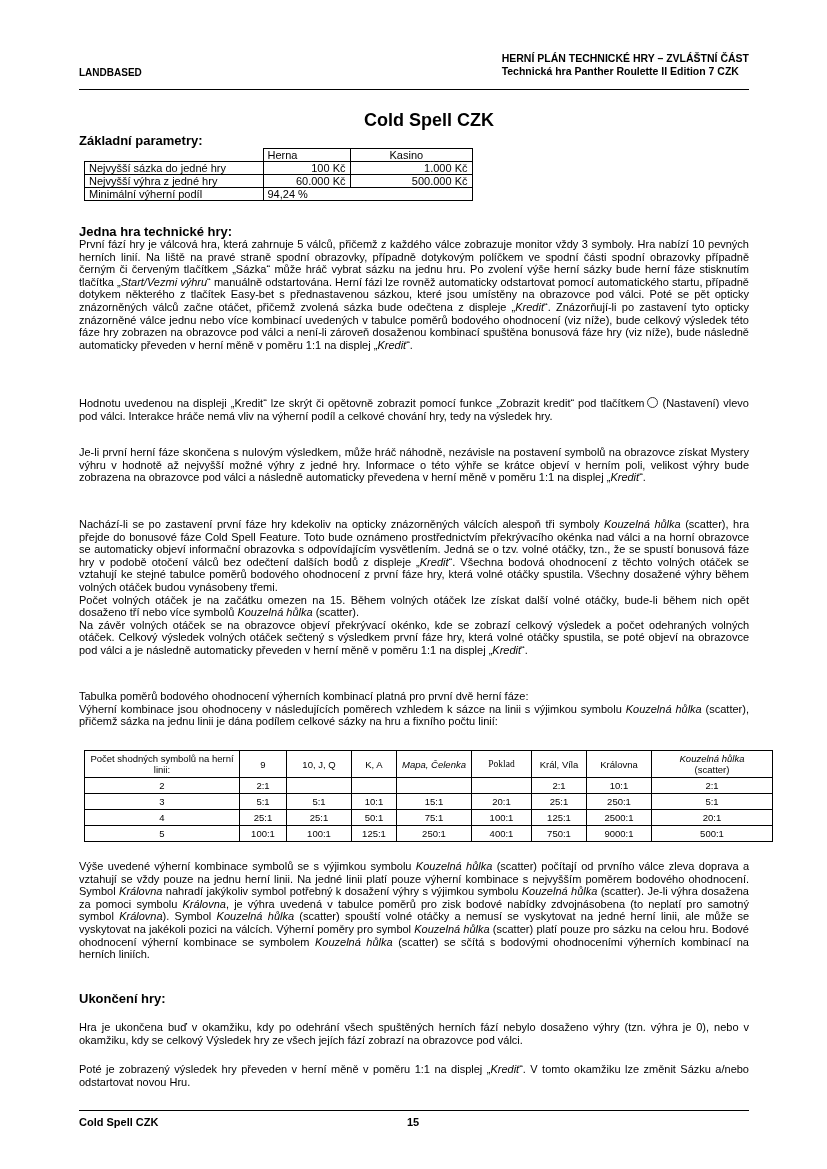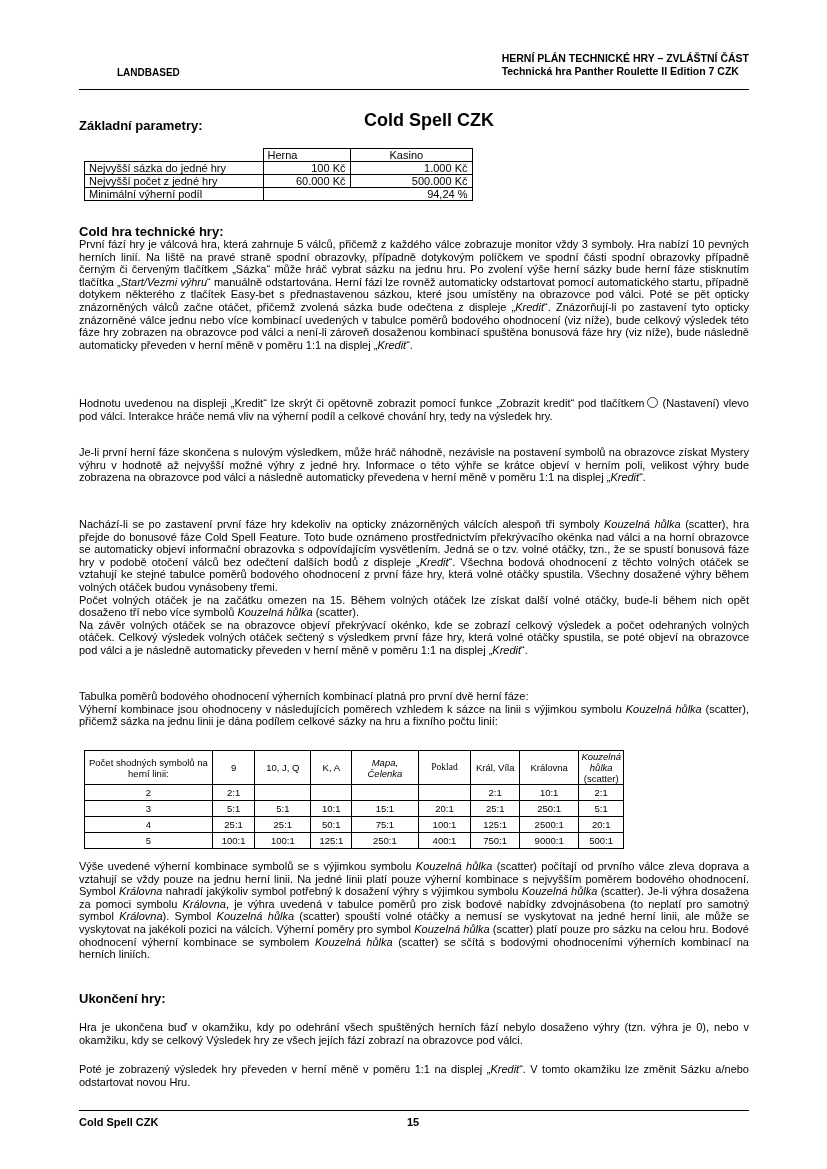--- a/index.html
+++ b/index.html
@@ -1,29 +1,29 @@
 <!DOCTYPE html>
 <html><head>
 <meta charset="utf-8">
 <style>
   html, body { margin:0; padding:0; background:#ffffff; }
   body { width:827px; height:1169px; position:relative; font-family:"Liberation Sans", sans-serif; color:#000; overflow:hidden; }
   .hdr { position:absolute; left:79px; top:50px; width:670px; height:40px; }
-  .hdr-left { position:absolute; left:0; top:17px; font-weight:bold; font-size:10px;margin-left:38px; }
+  .hdr-left { position:absolute; left:0; top:17px; font-weight:bold; font-size:10px; }
   .hdr-right { position:absolute; right:0; top:2px; font-weight:bold; font-size:10.5px; text-align:left; line-height:13px; }
   .hdr-rule { position:absolute; left:79px; top:89px; width:670px; border-top:1px solid #000; }
   .title { position:absolute; left:79px; top:110px; width:700px; text-align:center; font-weight:bold; font-size:18px; }
   .h2 { position:absolute; left:79px; font-weight:bold; font-size:13px; }
   table.params { position:absolute; left:84px; top:148px; border-collapse:collapse; font-size:11px; }
   table.params td { border:1px solid #000; padding:0 4px; height:12px; line-height:12px; }
   table.params td.num { text-align:right;margin-top:32px; }
-  table.params td.ctr { text-align:right; }
+  table.params td.ctr { text-align:left; }
   .p { position:absolute; left:79px; width:670px; font-size:11px; line-height:12.6px; text-align:justify; }
   .p i { font-style:italic; }
-  table.pay { position:absolute; left:84px; top:750px; width:540px; border-collapse:collapse; font-size:9.5px; }
+  table.pay { position:absolute; left:84px; top:750px; width:689px; border-collapse:collapse; font-size:9.5px; }
   table.pay td, table.pay th { border:1px solid #000; text-align:center; font-weight:normal; padding:0 2px; height:15px; line-height:11px; }
   table.pay th { height:26px; }
   .ftr-rule { position:absolute; left:79px; top:1110px; width:670px; border-top:1px solid #000; }
   .ftr-left { position:absolute; left:79px; top:1116px; font-weight:bold; font-size:11px; }
   .ftr-num { position:absolute; left:407px; top:1116px; font-weight:bold; font-size:11px; }
   .gear { display:inline-block; width:9px; height:9px; border:1.5px solid #333; border-radius:50%; vertical-align:-1px; margin-left:3px; }
 </style>
 </head>
 <body>
 
@@ -31,46 +31,46 @@
   <div class="hdr-left">LANDBASED</div>
   <div class="hdr-right">
     <div>HERNÍ PLÁN TECHNICKÉ HRY – ZVLÁŠTNÍ ČÁST</div>
     <div>Technická hra Panther Roulette II Edition 7 CZK</div>
   </div>
 </div>
 <div class="hdr-rule"></div>
 
 <div class="title">Cold Spell CZK</div>
 
-<div class="h2" style="top:118px;">Základní parametry:</div>
+<div class="h2" style="top:133px;">Základní parametry:</div>
 <table class="params">
   <tbody>
       <tr>
     <td style="border:none;width:170px;"></td>
     <td style="width:78px;margin-top:47px;">Herna</td>
     <td style="width:78px;padding-left:39px;">Kasino</td>
   </tr>
   <tr>
     <td>Nejvyšší sázka do jedné hry</td>
     <td class="num">100 Kč</td>
     <td class="num">1.000 Kč</td>
   </tr>
   <tr>
-    <td>Nejvyšší počet z jedné hry</td>
+    <td>Nejvyšší výhra z jedné hry</td>
     <td class="num">60.000 Kč</td>
     <td class="num">500.000 Kč</td>
   </tr>
   <tr>
     <td>Minimální výherní podíl</td>
     <td class="ctr" colspan="2">94,24 %</td>
   </tr>
 </tbody>
   </table>
 
-<div class="h2" style="top:224px;">Cold hra technické hry:</div>
+<div class="h2" style="top:224px;">Jedna hra technické hry:</div>
 
 <div class="p" style="top:238px;"><span>První fází hry je válcová hra, která zahrnuje 5 válců, přičemž z každého válce zobrazuje monitor vždy 3 symboly. Hra nabízí 10 pevných herních linií. Na liště na pravé straně spodní obrazovky, případně dotykovým políčkem ve spodní části spodní obrazovky případně černým či červeným tlačítkem „Sázka“ může hráč vybrat sázku na jednu hru. Po zvolení výše herní sázky bude herní fáze stisknutím tlačítka „</span><i>Start/Vezmi výhru</i><span>“ manuálně odstartována. Herní fázi lze rovněž automaticky odstartovat pomocí automatického startu, případně dotykem některého z tlačítek Easy-bet s přednastavenou sázkou, které jsou umístěny na obrazovce pod válci. Poté se pět opticky znázorněných válců začne otáčet, přičemž zvolená sázka bude odečtena z displeje „</span><i>Kredit</i><span>“. Znázorňují-li po zastavení tyto opticky znázorněné válce jednu nebo více kombinací uvedených v tabulce poměrů bodového ohodnocení (viz níže), bude celkový výsledek této fáze hry zobrazen na obrazovce pod válci a není-li zároveň dosaženou kombinací spuštěna bonusová fáze hry (viz níže), bude následně automaticky převeden v herní měně v poměru 1:1 na displej „</span><i>Kredit</i><span>“.</span></div>
 
 <div class="p" style="top:397px;"><span>Hodnotu uvedenou na displeji „Kredit“ lze skrýt či opětovně zobrazit pomocí funkce „Zobrazit kredit“ pod tlačítkem</span><span class="gear"></span> <span>(Nastavení) vlevo pod válci. Interakce hráče nemá vliv na výherní podíl a celkové chování hry, tedy na výsledek hry.</span></div>
 
 <div class="p" style="top:446px;"><span>Je-li první herní fáze skončena s nulovým výsledkem, může hráč náhodně, nezávisle na postavení symbolů na obrazovce získat Mystery výhru v hodnotě až nejvyšší možné výhry z jedné hry. Informace o této výhře se krátce objeví v herním poli, velikost výhry bude zobrazena na obrazovce pod válci a následně automaticky převedena v herní měně v poměru 1:1 na displej „</span><i>Kredit</i><span>“.</span></div>
 
 <div class="p" style="top:518px;"><span>Nachází-li se po zastavení první fáze hry kdekoliv na opticky znázorněných válcích alespoň tři symboly </span><i>Kouzelná hůlka</i><span> (scatter), hra přejde do bonusové fáze Cold Spell Feature. Toto bude oznámeno prostřednictvím překrývacího okénka nad válci a na horní obrazovce se automaticky objeví informační obrazovka s odpovídajícím vysvětlením. Jedná se o tzv. volné otáčky, tzn., že se spustí bonusová fáze hry v podobě otočení válců bez odečtení dalších bodů z displeje „</span><i>Kredit</i><span>“. Všechna bodová ohodnocení z těchto volných otáček se vztahují ke stejné tabulce poměrů bodového ohodnocení z první fáze hry, která volné otáčky spustila. Všechny dosažené výhry během volných otáček budou vynásobeny třemi.</span><br><span>Počet volných otáček je na začátku omezen na 15. Během volných otáček lze získat další volné otáčky, bude-li během nich opět dosaženo tří nebo více symbolů </span><i>Kouzelná hůlka</i><span> (scatter).</span><br><span>Na závěr volných otáček se na obrazovce objeví překrývací okénko, kde se zobrazí celkový výsledek a počet odehraných volných otáček. Celkový výsledek volných otáček sečtený s výsledkem první fáze hry, která volné otáčky spustila, se poté objeví na obrazovce pod válci a je následně automaticky převeden v herní měně v poměru 1:1 na displej „</span><i>Kredit</i><span>“.</span></div>
 
 <div class="p" style="top:690px;"><span>Tabulka poměrů bodového ohodnocení výherních kombinací platná pro první dvě herní fáze:</span><br><span>Výherní kombinace jsou ohodnoceny v následujících poměrech vzhledem k sázce na linii s výjimkou symbolu </span><i>Kouzelná hůlka</i><span> (scatter), přičemž sázka na jednu linii je dána podílem celkové sázky na hru a fixního počtu linií:</span></div>

